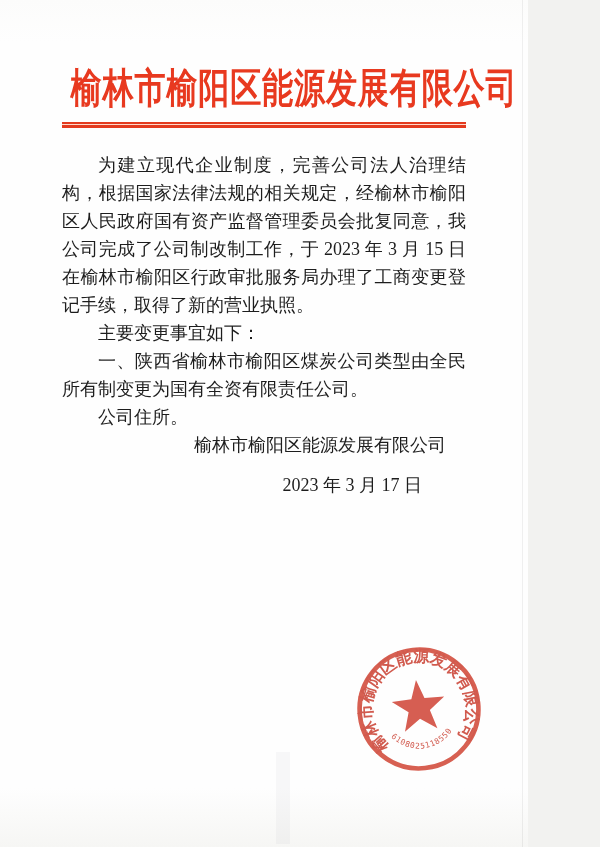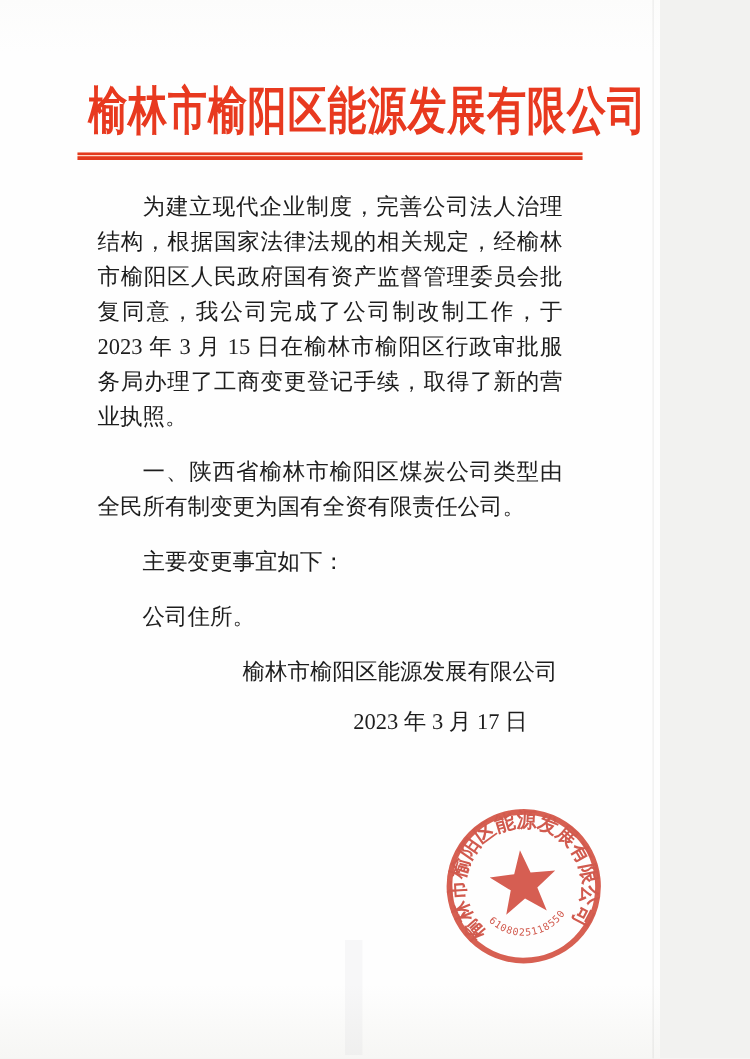--- a/index.html
+++ b/index.html
@@ -52,21 +52,21 @@
     letter-spacing: 0.5px;
   }
   .doc-body {
     margin: 23px 62px 0 62px;
     font-size: 18px;
     line-height: 28px;
     color: #1d1d1d;
     text-align: justify;
     text-justify: inter-character;
   }
-  .doc-body p { margin: 16px; text-indent: 2em; }
+  .doc-body p { margin: 0; text-indent: 2em; }
   .sign-block {
     margin-top: 0;
     font-size: 18px;
     color: #1d1d1d;
   }
   .signature {
     text-align: right;
     padding-right: 82px;
     line-height: 28px;
   }
@@ -99,22 +99,22 @@
   <div class="scan-edge-right"></div>
   <div class="scan-smudge"></div>
 
   <h1 class="letterhead"><span class="squeeze">榆林市榆阳区能源发展有限公司</span></h1>
 
   <div class="red-rule"></div>
 
 
   <main class="doc-body">
     <p>为建立现代企业制度，完善公司法人治理结构，根据国家法律法规的相关规定，经榆林市榆阳区人民政府国有资产监督管理委员会批复同意，我公司完成了公司制改制工作，于 2023 年 3 月 15 日在榆林市榆阳区行政审批服务局办理了工商变更登记手续，取得了新的营业执照。</p>
+    <p>主要变更事宜如下：</p>
     <p>一、陕西省榆林市榆阳区煤炭公司类型由全民所有制变更为国有全资有限责任公司。</p>
-    <p>主要变更事宜如下：</p>
     <p>公司住所。</p>
   </main>
 
   <div class="sign-block">
     <div class="signature">榆林市榆阳区能源发展有限公司</div>
     <div class="sign-date">2023 年 3 月 17 日</div>
   </div>
 
   <svg class="seal" viewBox="0 0 200 200" xmlns="http://www.w3.org/2000/svg">
     <defs>

